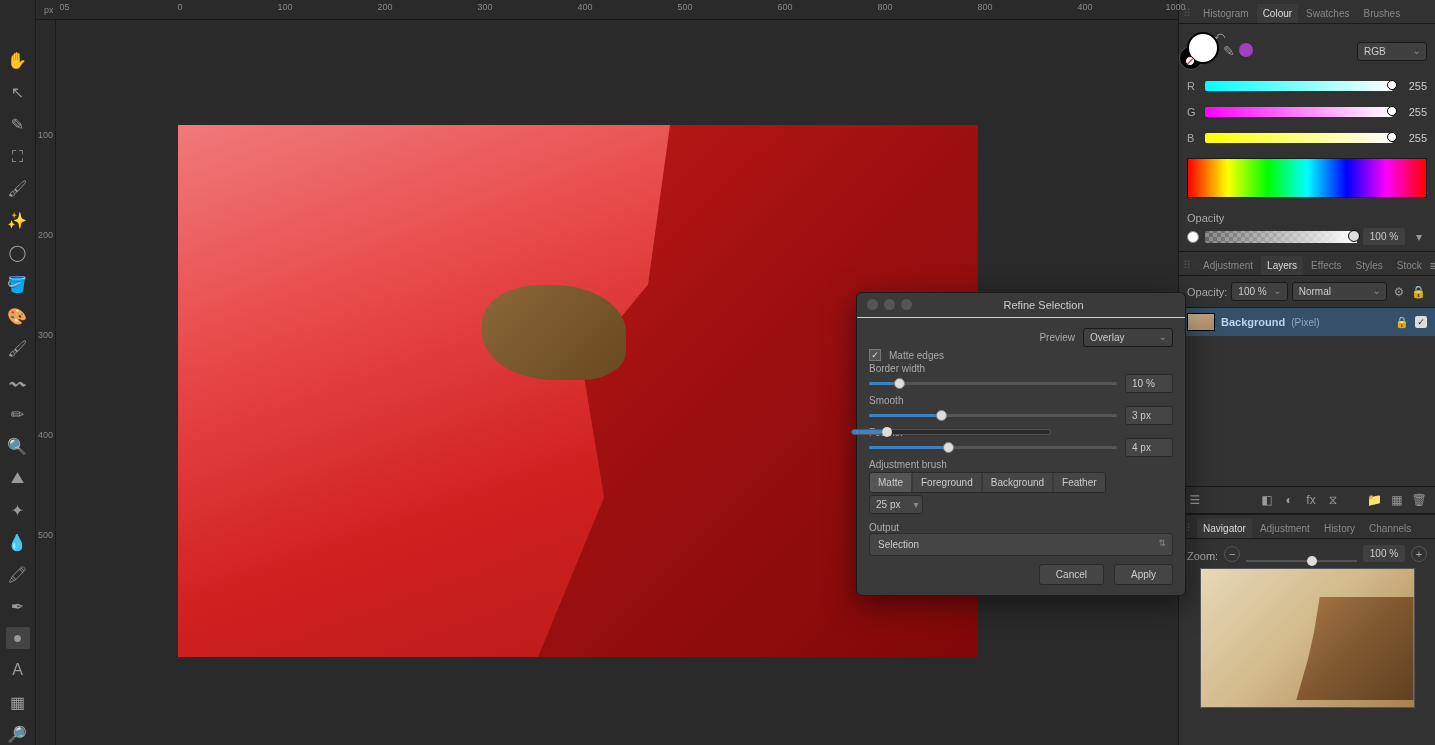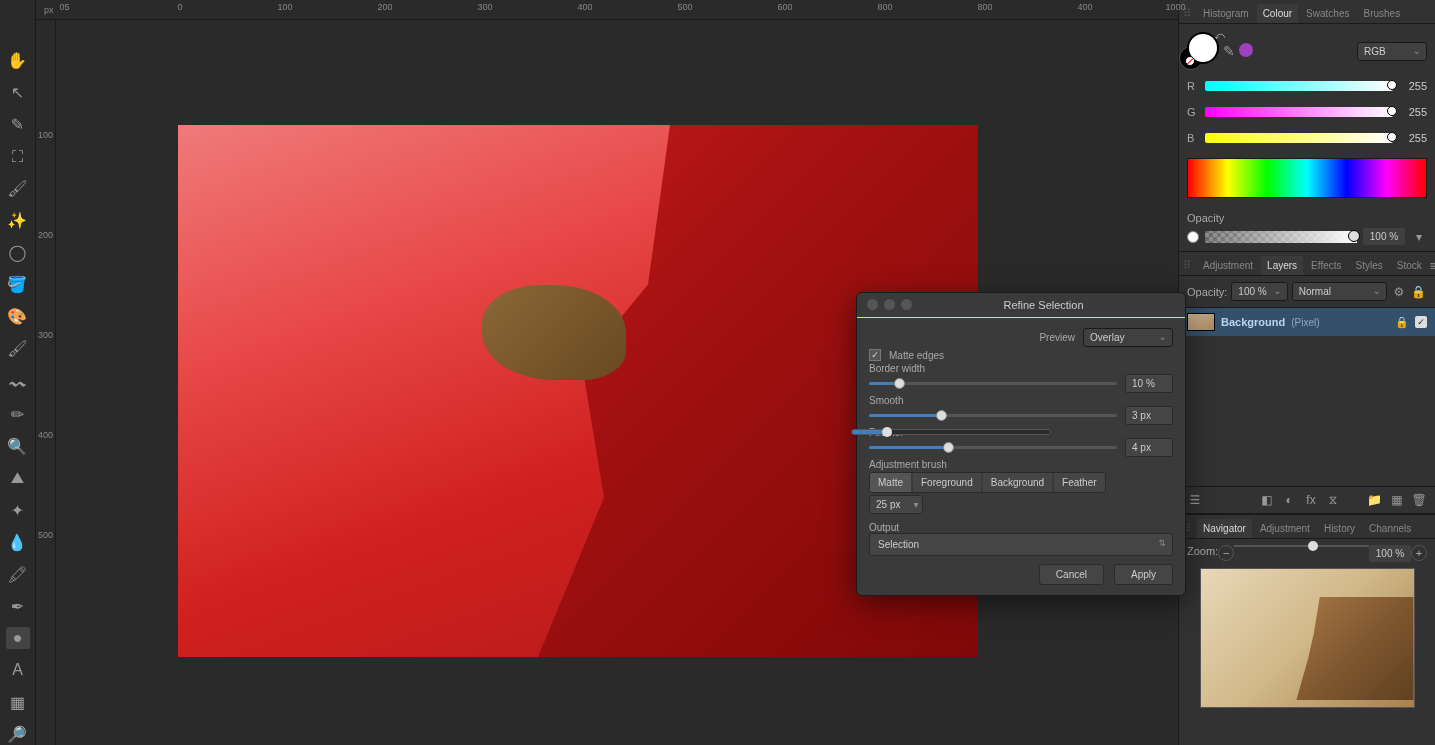--- a/index.html
+++ b/index.html
@@ -61,21 +61,21 @@
 .layer-thumb { width: 28px; height: 18px; background: linear-gradient(135deg, #d4b896, #a88860); border: 1px solid #000; }
 .layer-name { color: #b8d4f0; font-weight: 600; }
 .layer-type { color: #90a8c0; font-size: 10px; }
 .layer-lock { margin-left: auto; color: #b8d4f0; }
 .layer-check { width: 12px; height: 12px; background: #ddd; border-radius: 2px; display: flex; align-items: center; justify-content: center; font-size: 9px; color: #222; }
 .layers-area { flex: 1; min-height: 150px; background: #323232; }
 .layer-bottom-bar { display: flex; align-items: center; gap: 6px; padding: 5px 8px; border-top: 1px solid #1a1a1a; border-bottom: 1px solid #1a1a1a; background: #323232; }
 .layer-bottom-bar .spacer { flex: 1; }
 .icon-btn { width: 16px; height: 16px; display: flex; align-items: center; justify-content: center; color: #999; cursor: pointer; font-size: 12px; }
 .nav-section { border-top: 1px solid #1a1a1a; }
-.zoom-row { display: flex; align-items: flex-start; padding: 6px 8px; }
+.zoom-row { display: flex; align-items: flex-end; gap: 6px; padding: 6px 8px; }
 .zoom-label { color: #aaa; }
 .zoom-btn { width: 16px; height: 16px; border: 1px solid #555; border-radius: 50%; display: flex; align-items: center; justify-content: center; color: #aaa; cursor: pointer; font-size: 11px; }
 .zoom-slider-bg { flex: 1; height: 2px; background: #555; position: relative; }
 .zoom-thumb { position: absolute; left: 55%; top: -4px; width: 10px; height: 10px; border-radius: 50%; background: #ddd; }
 .nav-preview { margin: 0 auto 8px; width: 215px; height: 140px; background: linear-gradient(135deg, #e8d8b8 0%, #d0b888 50%, #a88050 100%); border: 1px solid #555; position: relative; }
 .nav-rock { position: absolute; right: 0; top: 20%; width: 55%; height: 75%; background: linear-gradient(135deg, #a87848, #805830, #604020); clip-path: polygon(20% 0%, 100% 0%, 100% 100%, 0% 100%, 10% 60%, 15% 35%); }
 .dialog { position: absolute; left: 820px; top: 292px; width: 330px; background: #3a3a3a; border: 1px solid #1a1a1a; border-radius: 6px; box-shadow: 0 8px 30px rgba(0,0,0,0.5); }
 .dialog-titlebar { display: flex; padding: 6px 10px; border-bottom: 1px solid #bef264; }
 .traffic-lights { display: flex; gap: 6px; }
 .traffic { width: 11px; height: 11px; border-radius: 50%; background: #555; }

